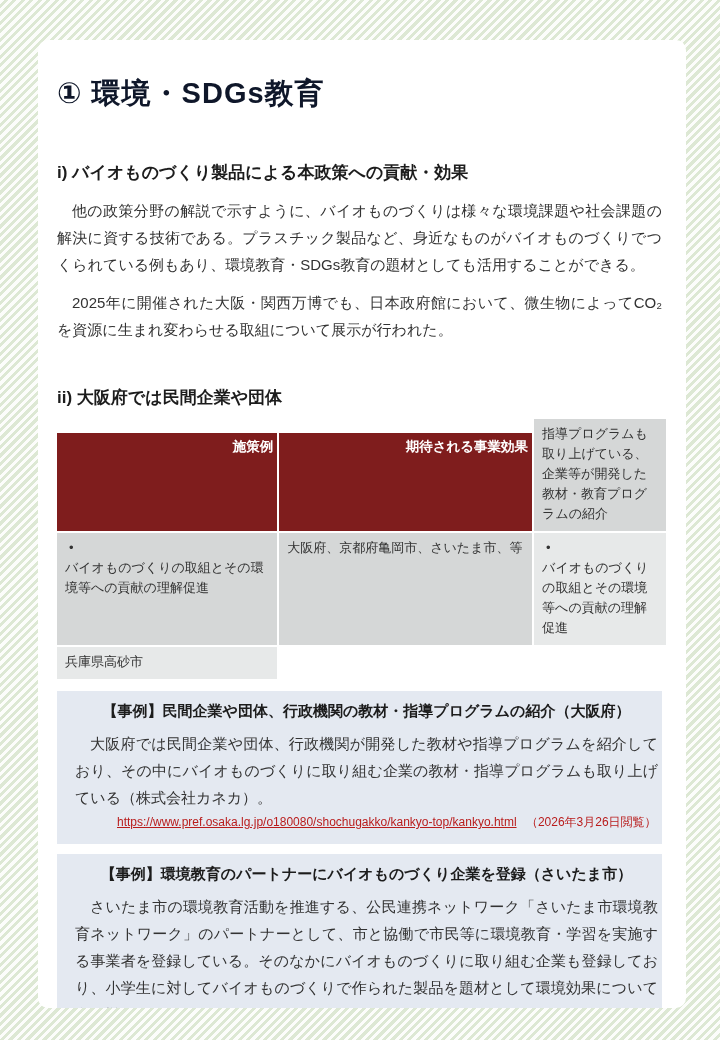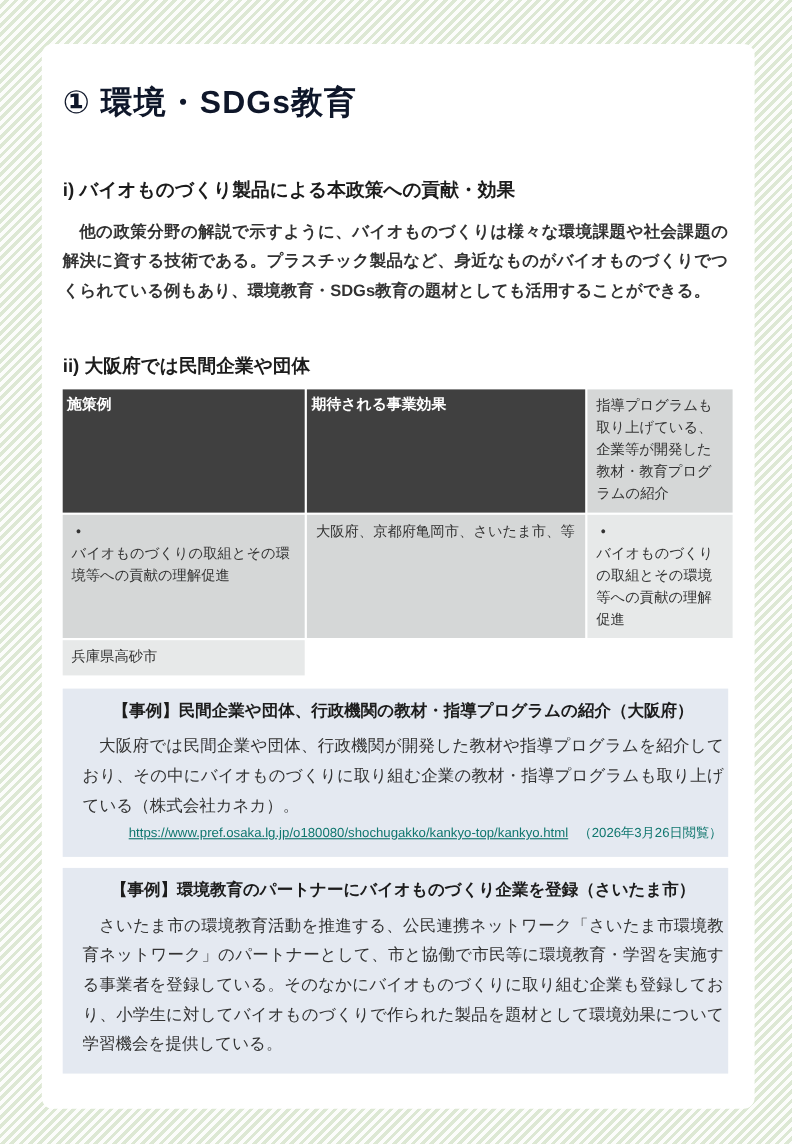--- a/index.html
+++ b/index.html
@@ -33,38 +33,38 @@
   }
   .h-i  { margin-top: 47px; }
   .h-ii { margin-top: 43px; }
   .body-para {
     margin-top: 13px;
     font-size: 15px;
     line-height: 27px;
     text-indent: 1em;
     text-align: justify;
     color: #333;
-    font-weight: bold;
   }
   .body-para.second { margin-top: 11px; }
   
   .policy-table {
     margin-top: 10px;
     display: grid;
     grid-template-columns: 36.4% 41.8% 21.8%;
     gap: 2px;
     font-size: 13px;
   }
   .th {
-    background: #404040;
+    background: #7f1d1d;
     color: #ffffff;
     font-weight: bold;
-    text-align: left;
+    text-align: right;
     padding: 5px 4px;
     font-size: 13.5px;
+    margin-top: 14px;
   }
   .td {
     padding: 5px 8px 7px 8px;
     line-height: 20px;
     color: #333;
   }
   .row-odd  { background: #d5d7d7; }
   .row-even { background: #e7e9e9; }
   .td.effect { display: flex; flex-direction: column; }
   .bullet { flex: 0 0 auto; margin-right: 9px; margin-left: 4px; }
@@ -94,34 +94,35 @@
     margin-top: 8px;
     font-size: 12px;
     line-height: 18px;
     color: #333;
   }
   .case-url-line {
     margin-top: 2px;
     margin-left: 42px;
     font-size: 12px;
     line-height: 18px;
-    color: #0f766e;
+    color: #b91c1c;
   }
   .case-url.underlined { text-decoration: underline; }
   .url-note { margin-left: 6px; }
 </style>
 </head>
 <body>
 
 <div class="page">
 
   <h1 class="doc-title">① 環境・SDGs教育</h1>
 
   <h2 class="sub-heading h-i">i) バイオものづくり製品による本政策への貢献・効果</h2>
   <p class="body-para">他の政策分野の解説で示すように、バイオものづくりは様々な環境課題や社会課題の解決に資する技術である。プラスチック製品など、身近なものがバイオものづくりでつくられている例もあり、環境教育・SDGs教育の題材としても活用することができる。</p>
+  <p class="body-para second">2025年に開催された大阪・関西万博でも、日本政府館において、微生物によってCO₂を資源に生まれ変わらせる取組について展示が行われた。</p>
 
   <h2 class="sub-heading h-ii">ii) 大阪府では民間企業や団体</h2>
 
   <div class="policy-table">
     <div class="th">施策例</div>
     <div class="th">期待される事業効果</div>
 
     <div class="td row-odd">指導プログラムも取り上げている、企業等が開発した教材・教育プログラムの紹介</div>
     <div class="td row-odd effect">
       <span class="bullet"></span>

